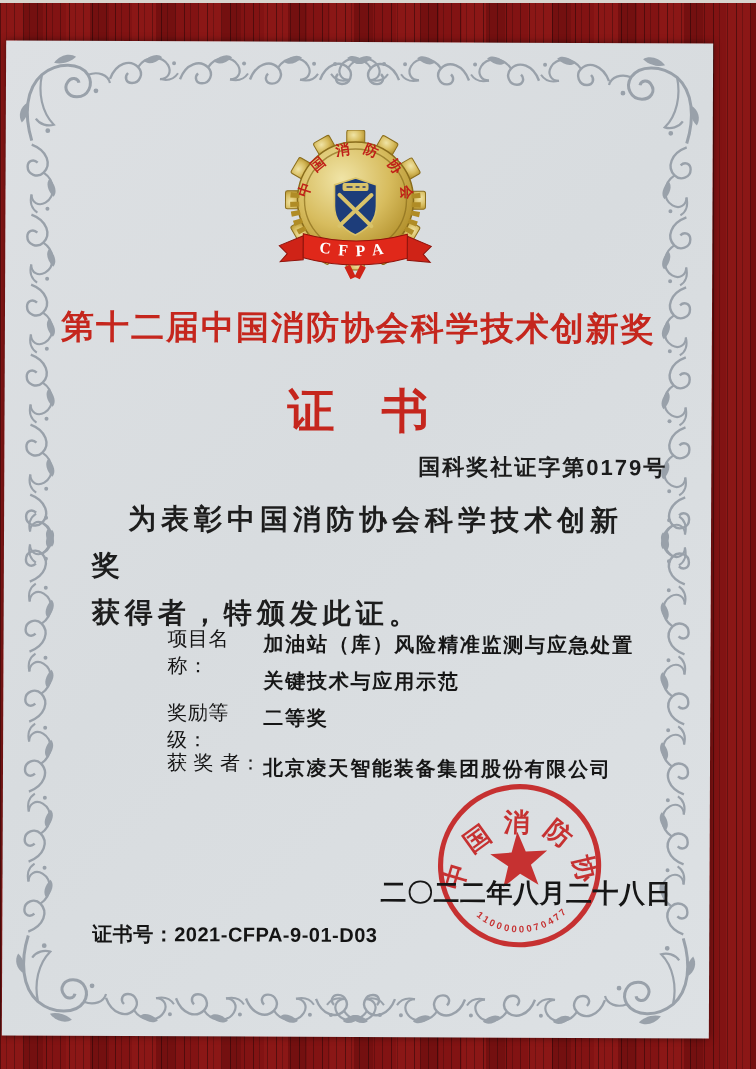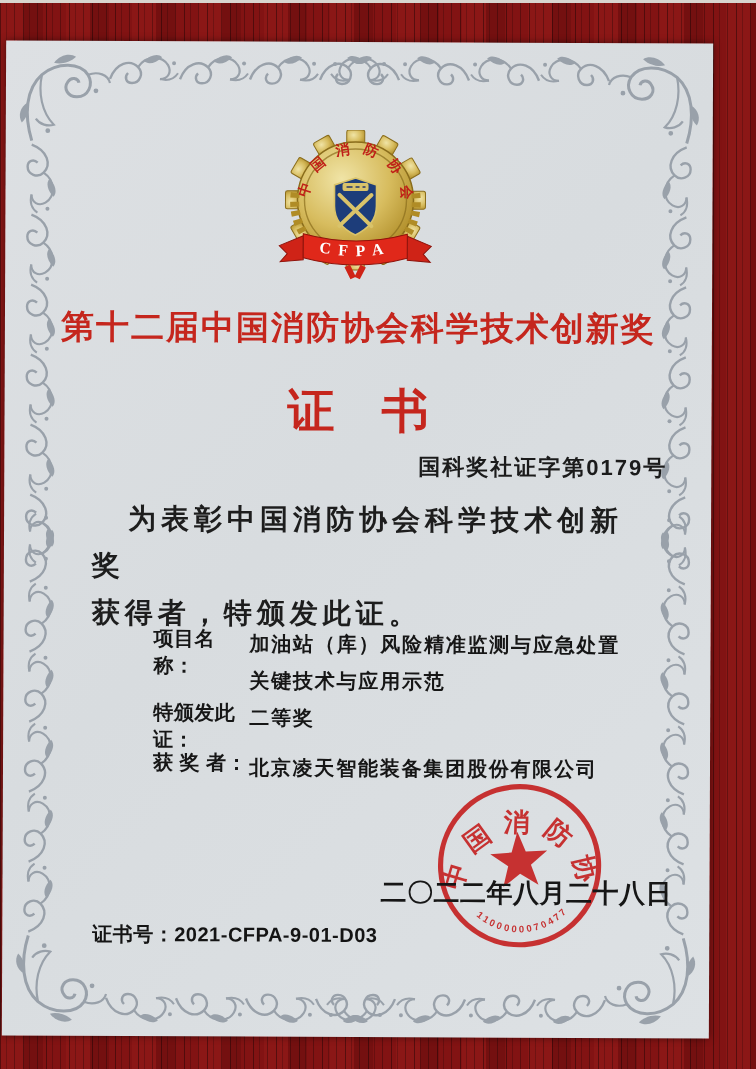--- a/index.html
+++ b/index.html
@@ -21,21 +21,21 @@
     font-family:"Liberation Serif","DejaVu Serif",serif;font-weight:bold;
     font-size:33px;letter-spacing:2px;color:#c5261d;}
   .doc-type{left:0;top:338px;width:707px;text-align:center;
     font-family:"Liberation Serif","DejaVu Serif",serif;font-weight:bold;
     font-size:47px;letter-spacing:1em;padding-left:1em;box-sizing:border-box;color:#c5261d;}
   .issue-no{right:44px;top:410px;font-weight:bold;font-size:22px;letter-spacing:2px;color:#1b1b1b;}
   .body-text{left:88px;top:454px;width:556px;
     font-family:"Liberation Serif","DejaVu Serif",serif;font-weight:bold;
     font-size:28px;line-height:47px;letter-spacing:5px;color:#1d1d1d;text-indent:36px;}
   .field{left:150px;display:flex;align-items:flex-start;color:#161616;}
-  .field .f-label{font-weight:bold;font-size:20px;letter-spacing:.5px;width:96px;flex:0 0 96px;}
+  .field .f-label{font-weight:normal;font-size:20px;letter-spacing:.5px;width:96px;flex:0 0 96px;margin-left:14px;}
   .field .f-value{font-weight:bold;font-size:20px;letter-spacing:1.8px;line-height:37px;}
   .row-project{top:584px;}
   .row-grade{top:658px;}
   .row-winner{top:708px;}
   .seal{left:425px;top:731px;z-index:1;}
   .date-line{left:378px;top:833px;z-index:2;
     font-family:"Liberation Serif","DejaVu Serif",serif;font-weight:bold;
     font-size:26px;letter-spacing:0.5px;color:#161616;}
   .footer-no{left:90px;top:880px;font-weight:bold;font-size:20px;letter-spacing:.5px;color:#141414;}
 </style>
@@ -150,21 +150,21 @@
     </div>
 
     <div class="abs field row-project">
       <span class="f-label">项目名称：</span>
       <span class="f-value">
         <div>加油站（库）风险精准监测与应急处置</div>
         <div>关键技术与应用示范</div>
       </span>
     </div>
     <div class="abs field row-grade">
-      <span class="f-label">特颁发此证：</span>
+      <span class="f-label">奖励等级：</span>
       <span class="f-value">二等奖</span>
     </div>
     <div class="abs field row-winner">
       <span class="f-label">获 奖 者：</span>
       <span class="f-value">北京凌天智能装备集团股份有限公司</span>
     </div>
 
     <svg class="abs seal" width="184" height="184" viewBox="-92 -92 184 184">
       <g transform="rotate(-4)" opacity="0.9" fill="#c41f1f">
         <circle r="79" fill="none" stroke="#c41f1f" stroke-width="5.2"></circle>

